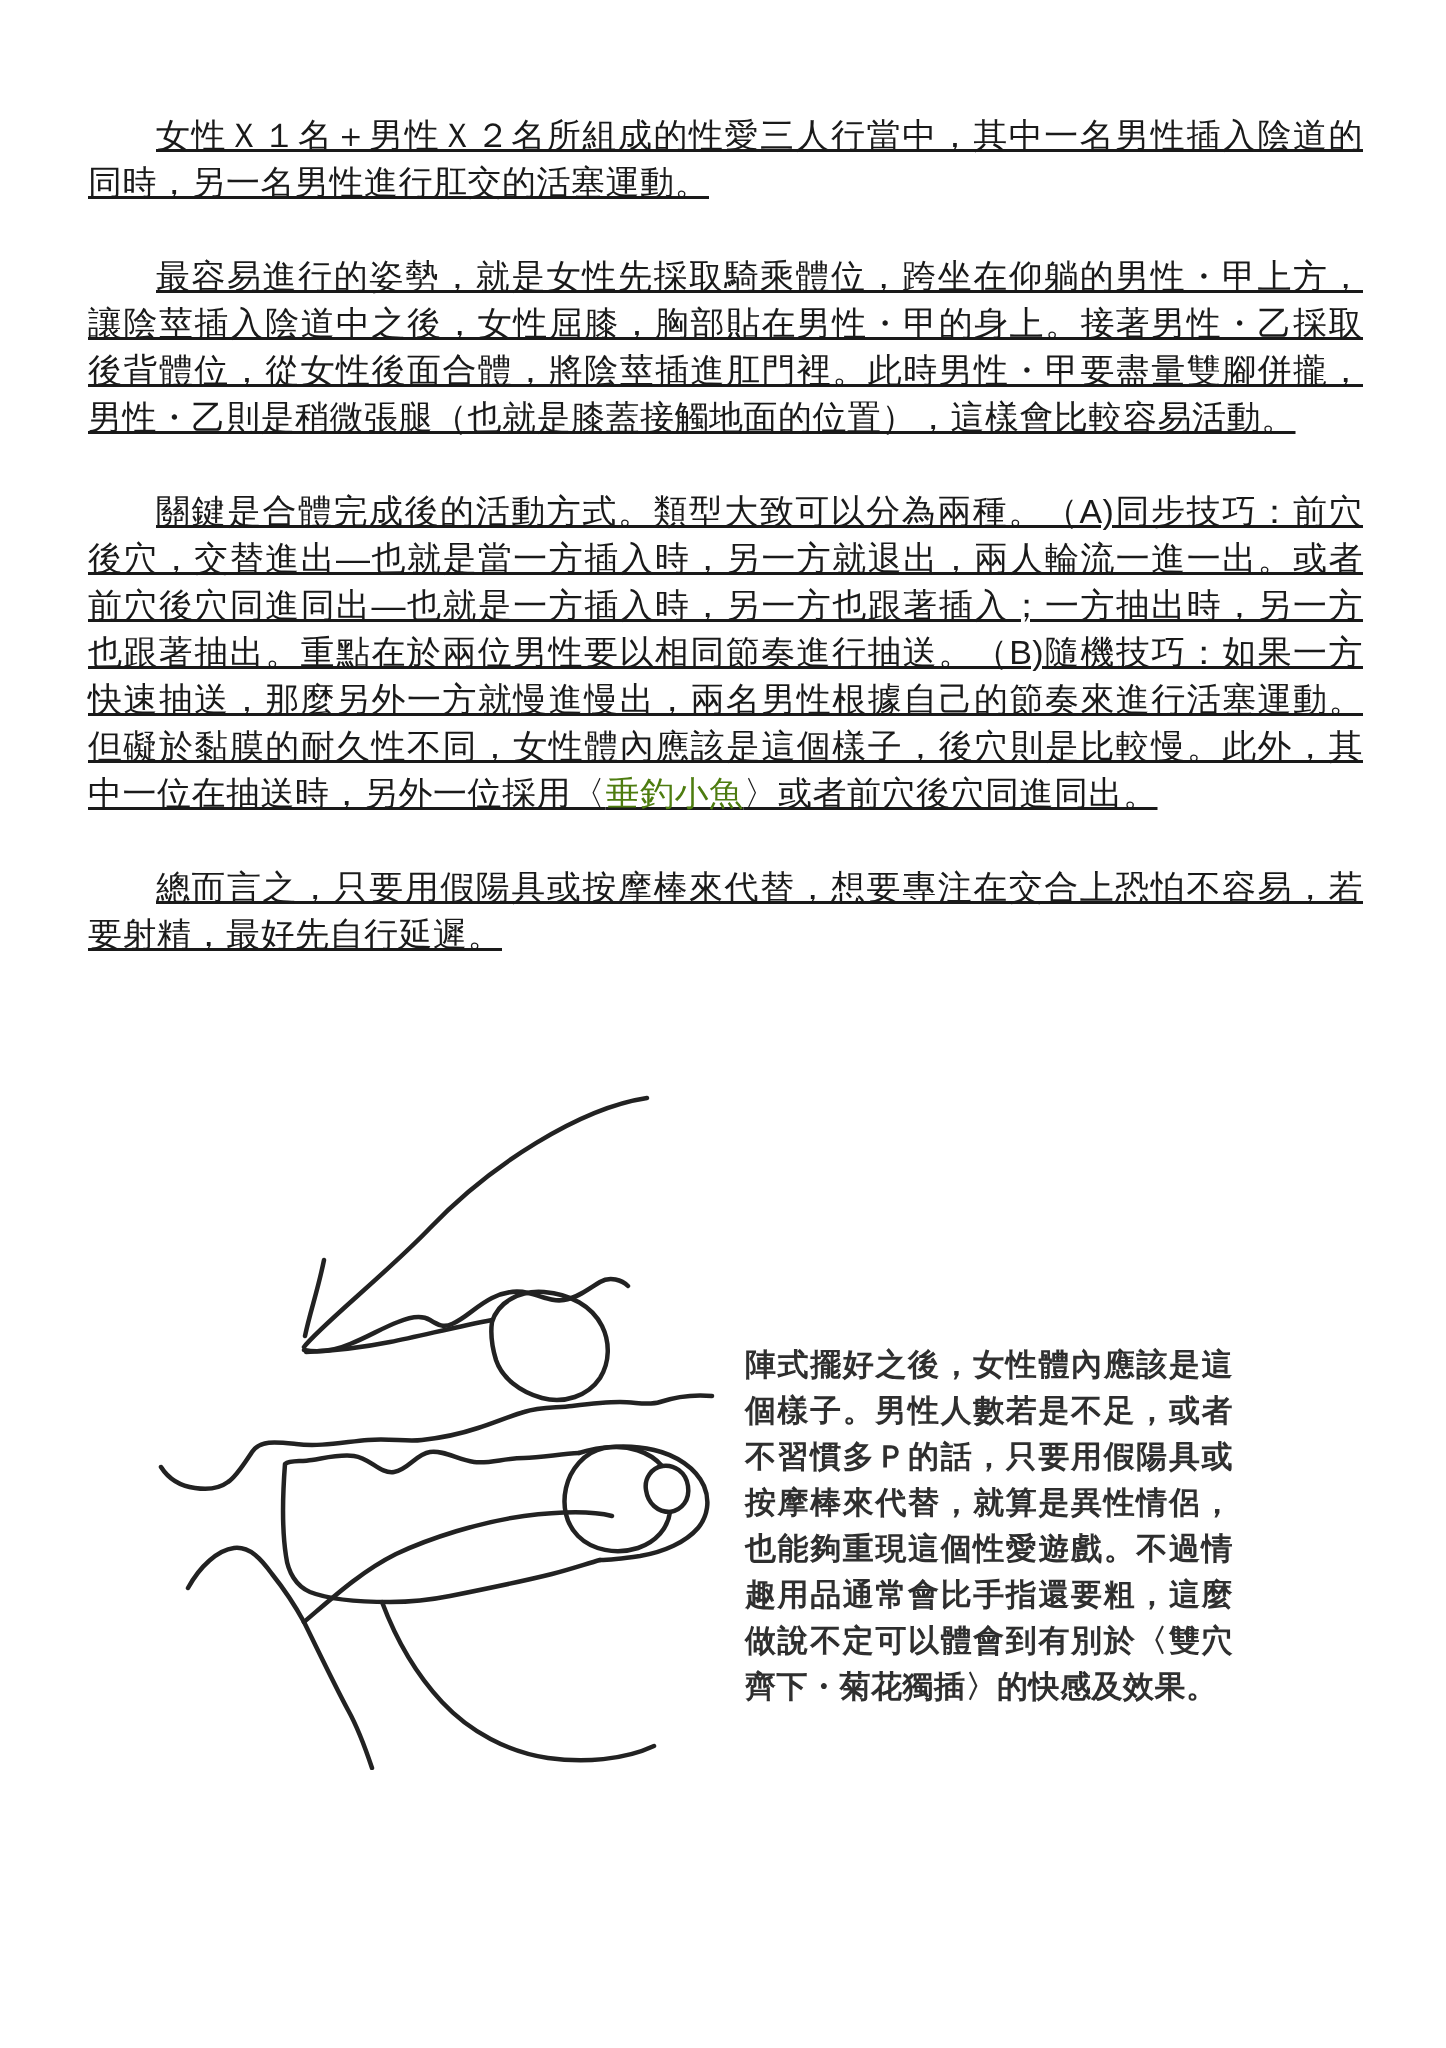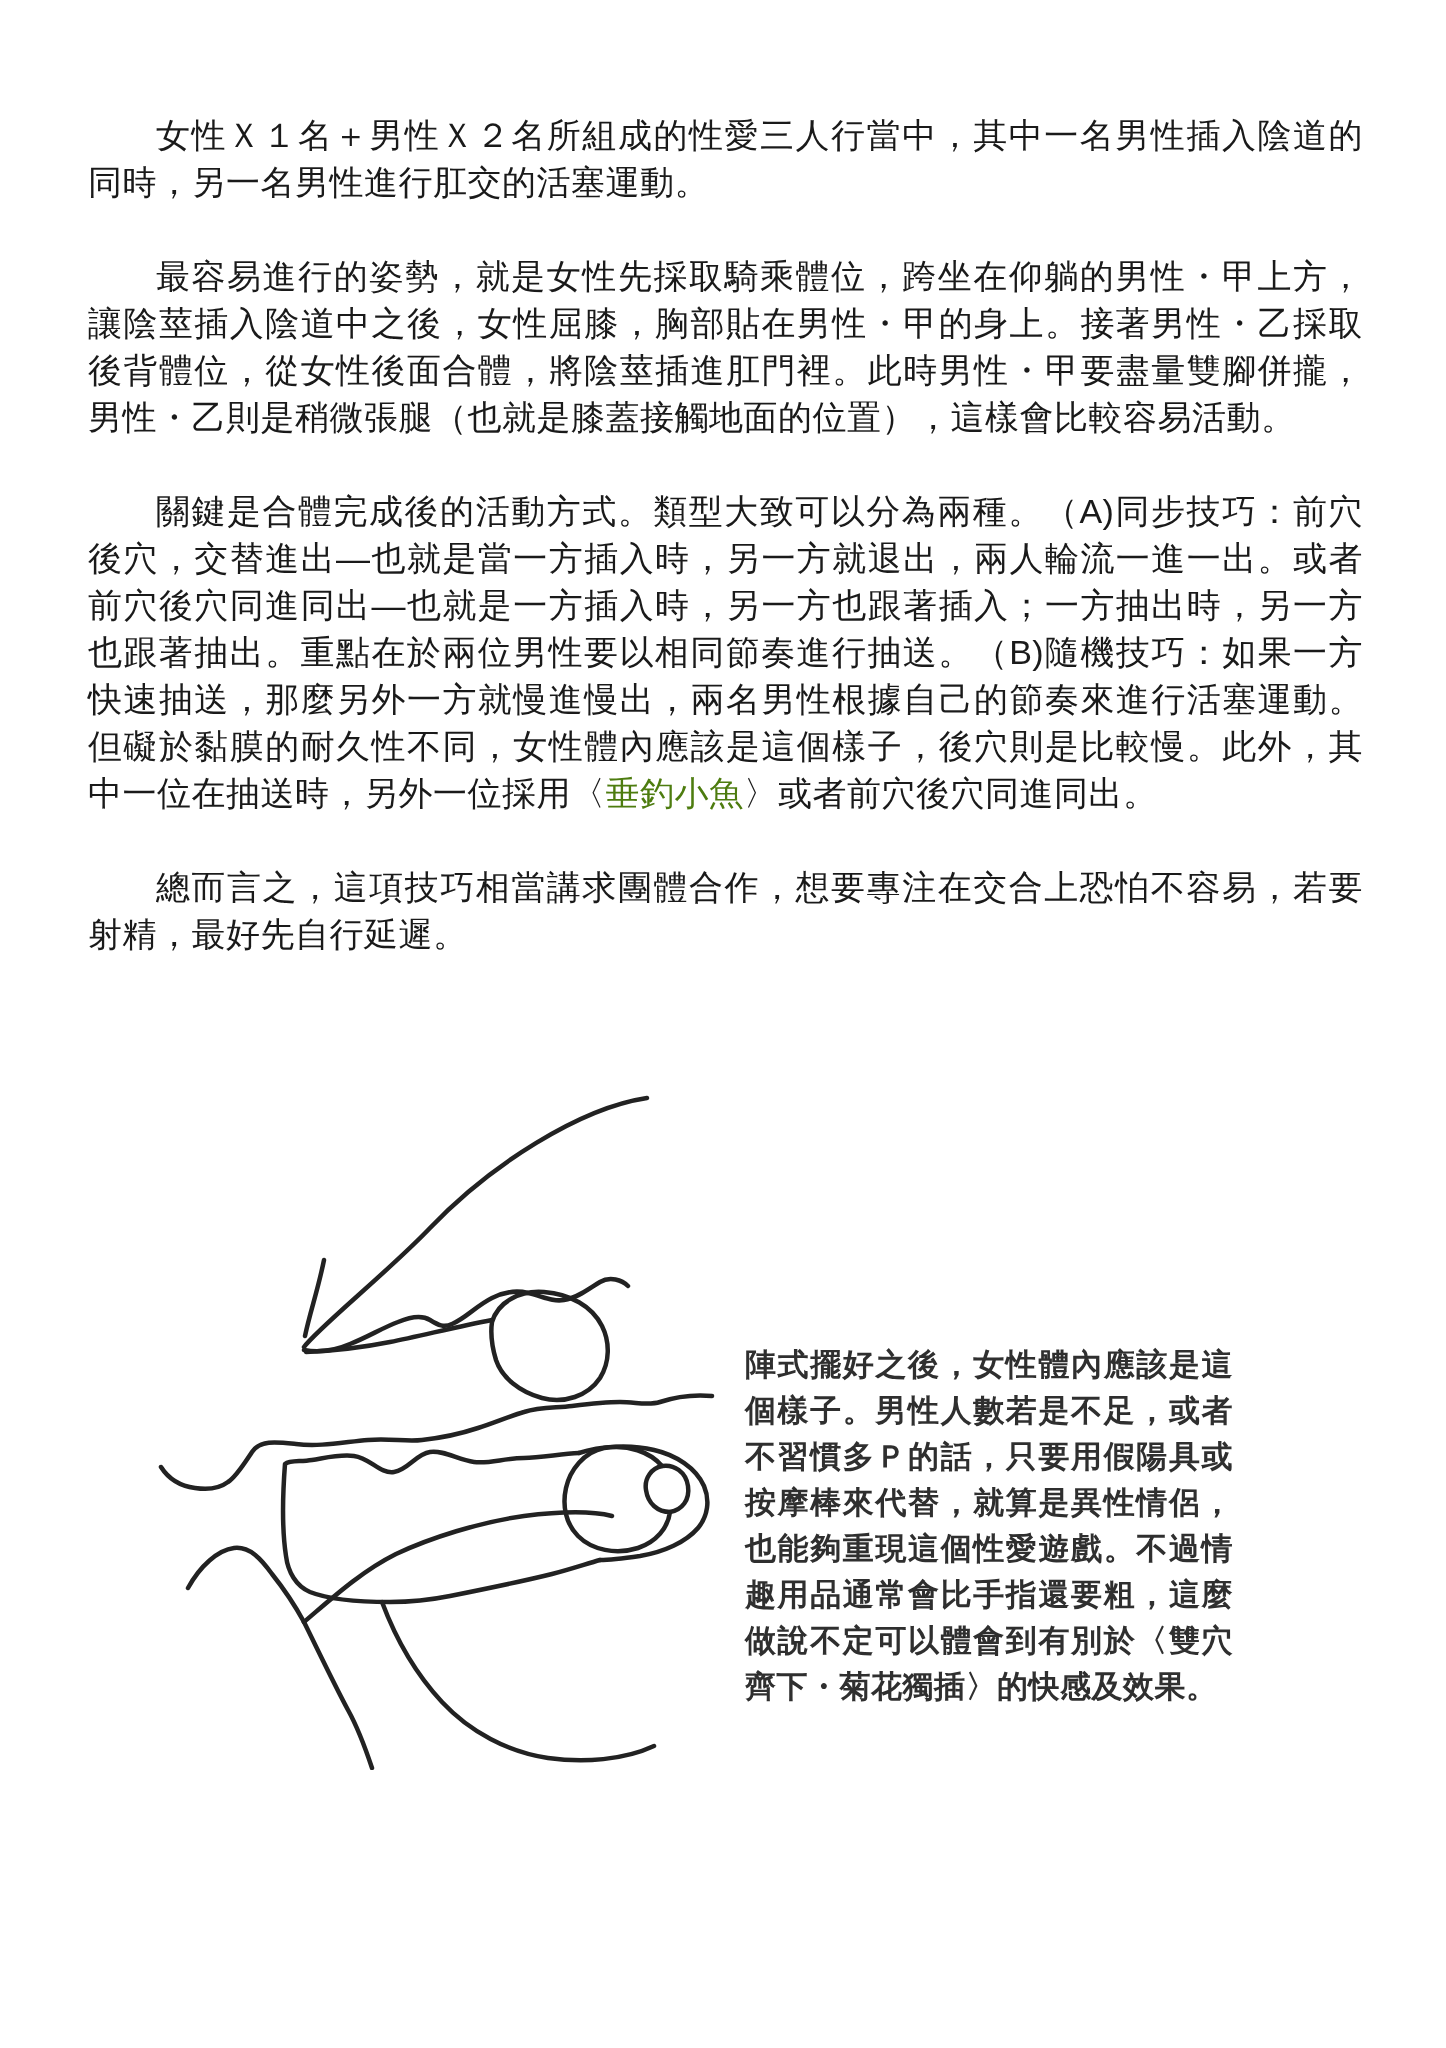--- a/index.html
+++ b/index.html
@@ -7,41 +7,41 @@
     width:1446px;height:2048px;position:relative;background:#ffffff;
     font-family:"Liberation Sans","DejaVu Sans",sans-serif;
     overflow:hidden;
   }
   .body-text{
     position:absolute;left:88px;top:112px;width:1275px;
     font-size:34px;line-height:47px;letter-spacing:0.5px;
     color:#1a1a1a;font-weight:500;
     text-align:justify;
   }
-  .body-text p{margin:0 0 47px 0;text-indent:2em;}
+  .body-text p{margin:0 0 47px 0;text-indent:2em;text-decoration:underline;}
   .term-gray{color:#4d7c0f;}
   figure{margin:0;padding:0;}
   .illustration{
     position:absolute;left:100px;top:950px;width:680px;height:820px;
   }
   .illustration path{fill:none;stroke:#222222;stroke-width:4.5;stroke-linecap:round;stroke-linejoin:round;}
   .figure-caption{
     position:absolute;left:745px;top:1342px;width:488px;
     font-size:31px;line-height:46px;letter-spacing:0.5px;
     color:#2f2f2f;font-weight:700;text-align:justify;
   }
 </style>
 </head>
 <body>
 
 <main class="body-text">
   <p>女性Ｘ１名＋男性Ｘ２名所組成的性愛三人行當中，其中一名男性插入陰道的同時，另一名男性進行肛交的活塞運動。</p>
   <p>最容易進行的姿勢，就是女性先採取騎乘體位，跨坐在仰躺的男性・甲上方，讓陰莖插入陰道中之後，女性屈膝，胸部貼在男性・甲的身上。接著男性・乙採取後背體位，從女性後面合體，將陰莖插進肛門裡。此時男性・甲要盡量雙腳併攏，男性・乙則是稍微張腿（也就是膝蓋接觸地面的位置），這樣會比較容易活動。</p>
   <p><span>關鍵是合體完成後的活動方式。類型大致可以分為兩種。（A)同步技巧：前穴後穴，交替進出—也就是當一方插入時，另一方就退出，兩人輪流一進一出。或者前穴後穴同進同出—也就是一方插入時，另一方也跟著插入；一方抽出時，另一方也跟著抽出。重點在於兩位男性要以相同節奏進行抽送。（B)隨機技巧：如果一方快速抽送，那麼另外一方就慢進慢出，兩名男性根據自己的節奏來進行活塞運動。但礙於黏膜的耐久性不同，女性體內應該是這個樣子，後穴則是比較慢。此外，其中一位在抽送時，另外一位採用〈</span><span class="term-gray">垂釣小魚</span><span>〉或者前穴後穴同進同出。</span></p>
-  <p>總而言之，這項技巧相當講求團體合作，想要專注在交合上恐怕不容易，若要射精，最好先自行延遲。</p>
+  <p>總而言之，只要用假陽具或按摩棒來代替，想要專注在交合上恐怕不容易，若要射精，最好先自行延遲。</p>
 </main>
 
 <figure>
   <svg class="illustration" viewBox="0 0 680 820" aria-hidden="true">
 
     <path d="M 547 148 C 480 158 390 215 330 278 C 290 320 218 378 204 397"></path>
 
     <path d="M 224 310 C 218 340 210 362 205 386"></path>
 
     <path d="M 204 400 C 220 403 236 400 250 394 C 268 387 282 378 298 372 C 310 367 322 365 330 370 C 338 375 344 378 352 374 C 366 368 376 356 392 348 C 404 342 416 340 428 343 C 442 346 452 352 464 350 C 478 348 490 338 500 332 C 510 326 522 330 528 336"></path>

